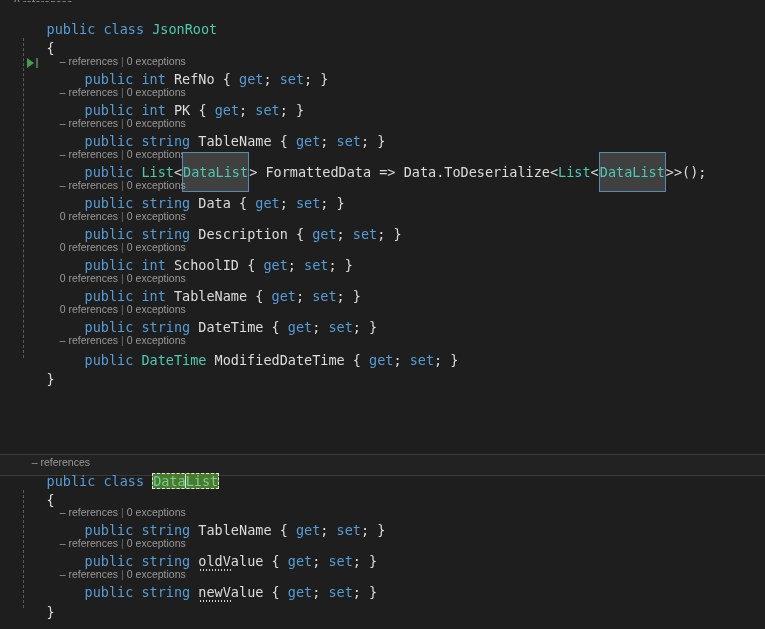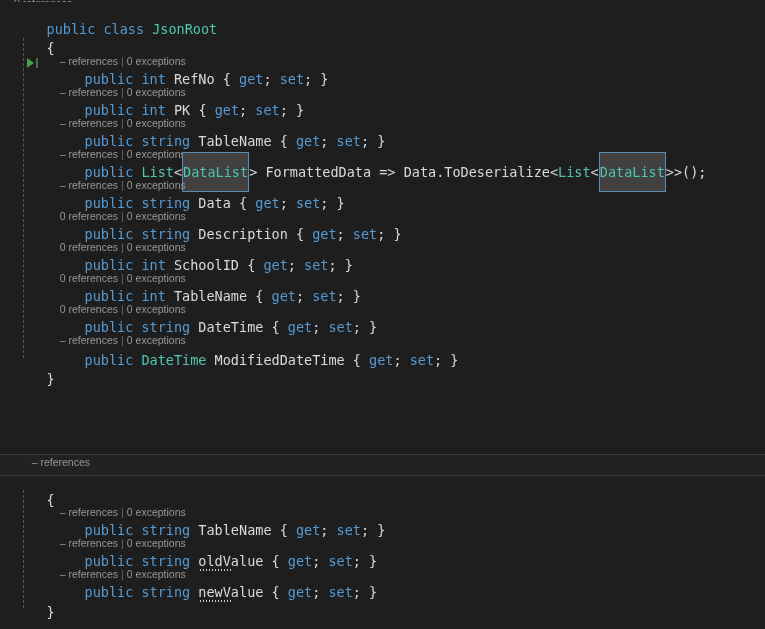--- a/index.html
+++ b/index.html
@@ -249,20 +249,23 @@
   </div>
 
   <div class="line code" style="top:355px; left:14px;">
     <span class="punc">}</span>
   </div>
 
   <div class="codelens" style="top:444px; left:20px;">
     <span class="dash">– references</span>
   </div>
 
+  <div class="line code" style="top:457px; left:14px;">
+    <span class="kw">public</span> <span class="kw">class</span> <span class="rename-active"><span>Data</span><span class="caret"></span><span>List</span></span>
+  </div>
 
   <div class="line code" style="top:476px; left:14px;">
     <span class="punc">{</span>
   </div>
 
   <div class="codelens" style="top:494px; left:48px;">
     <span class="dash">– references</span><span class="sep">|</span><span>0 exceptions</span>
   </div>
   <div class="line code" style="top:506px; left:52px;">
     <span class="kw">public</span> <span class="kw">string</span> <span class="ident">TableName</span> <span class="punc">{ </span><span class="kw">get</span><span class="punc">; </span><span class="kw">set</span><span class="punc">; }</span>

